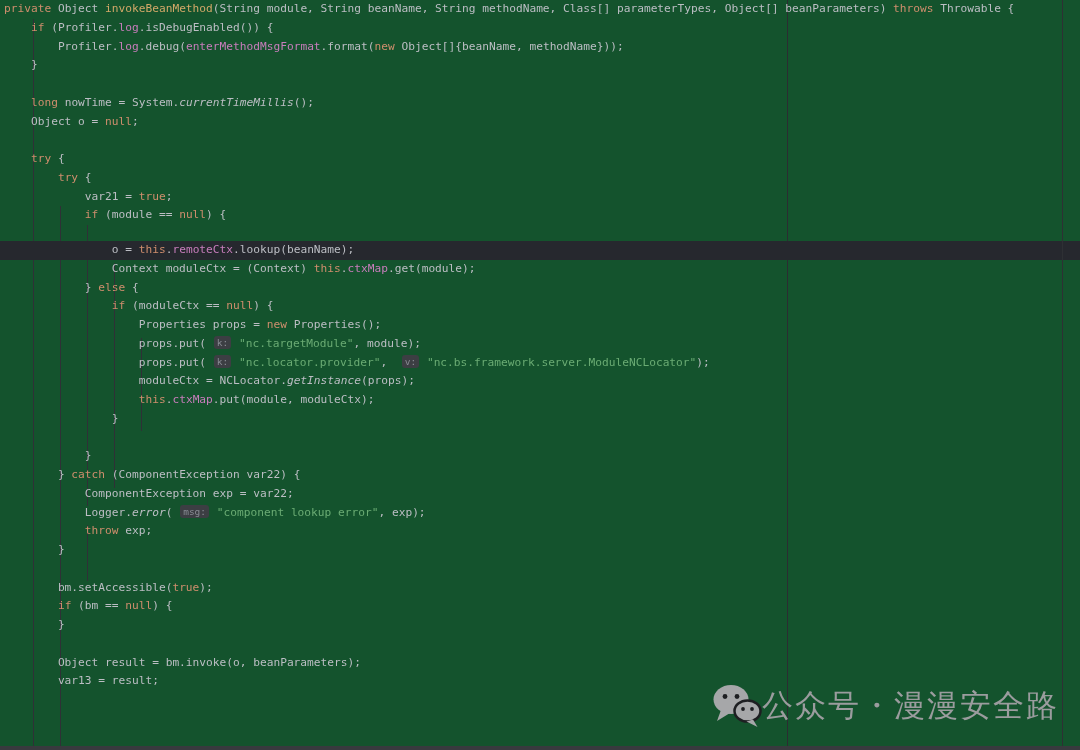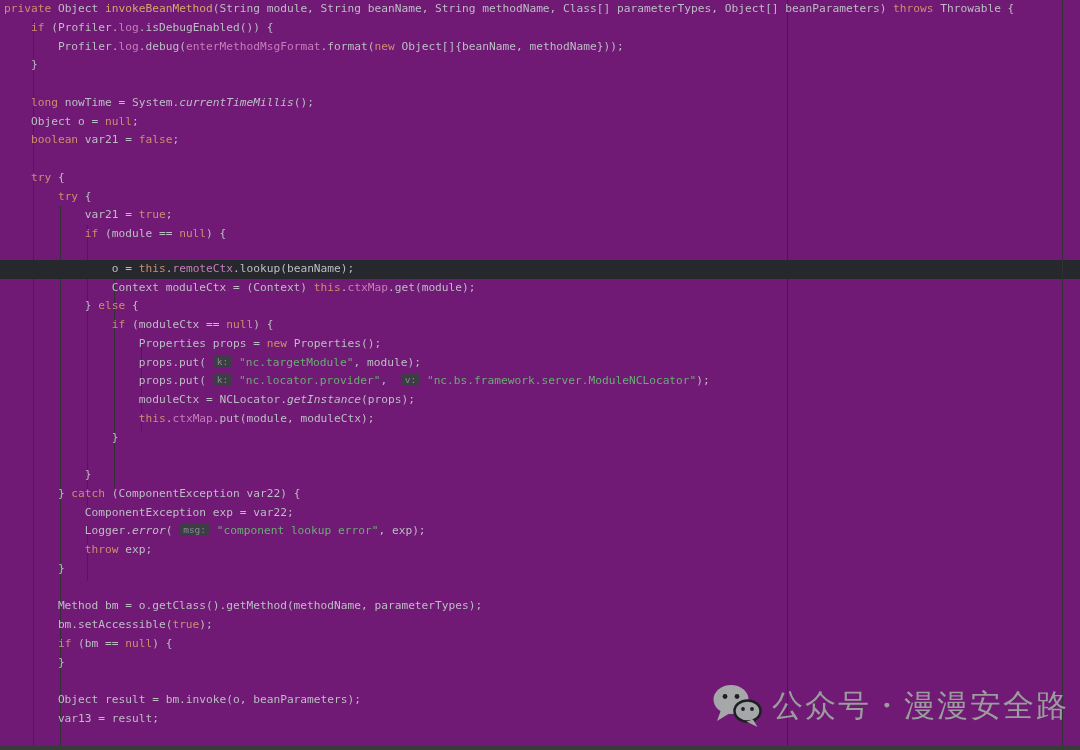--- a/index.html
+++ b/index.html
@@ -5,21 +5,21 @@
   * { margin: 0; padding: 0; box-sizing: border-box; }
   html, body {
     width: 1080px; height: 750px;
     overflow: hidden;
     background: #1E1F22;
     font-family: "DejaVu Sans Mono", "Liberation Mono", monospace;
   }
   .editor {
     position: relative;
     width: 1080px; height: 750px;
-    background: #701a75;
+    background: #14532d;
   }
   .code-layer {
     position: absolute;
     top: 0; left: 0; right: 0; bottom: 0;
     padding-left: 4px;
     z-index: 2;
   }
   .code-line {
     height: 18.75px;
     line-height: 18.75px;
@@ -85,21 +85,20 @@
     height: 4px;
     background: #383A3E;
     z-index: 4;
   }
   
   .watermark {
     position: absolute;
     left: 712px; top: 684px;
     display: flex;
     align-items: center;
-    gap: 10px;
     z-index: 5;
   }
   .watermark-text {
     font-family: "DejaVu Sans", "Liberation Sans", sans-serif;
     font-size: 31px;
     color: #9B9C9E;
     letter-spacing: 2px;
     white-space: nowrap;
   }
 </style>
@@ -118,21 +117,20 @@
   <div class="margin-guide"></div>
 
   <div class="code-layer" id="code-layer">
       <div class="code-line"><span class="s-kw">private</span><span class="s-pl"> Object </span><span class="s-md">invokeBeanMethod</span><span class="s-pl">(String module, String beanName, String methodName, Class[] parameterTypes, Object[] beanParameters) </span><span class="s-kw">throws</span><span class="s-pl"> Throwable {</span></div>
       <div class="code-line"><span class="s-pl">    </span><span class="s-kw">if</span><span class="s-pl"> (Profiler.</span><span class="s-fi">log</span><span class="s-pl">.isDebugEnabled()) {</span></div>
       <div class="code-line"><span class="s-pl">        Profiler.</span><span class="s-fi">log</span><span class="s-pl">.debug(</span><span class="s-fi">enterMethodMsgFormat</span><span class="s-pl">.format(</span><span class="s-kw">new</span><span class="s-pl"> Object[]{beanName, methodName}));</span></div>
       <div class="code-line"><span class="s-pl">    }</span></div>
       <div class="code-line"></div>
       <div class="code-line"><span class="s-pl">    </span><span class="s-kw">long</span><span class="s-pl"> nowTime = System.</span><span class="s-sm">currentTimeMillis</span><span class="s-pl">();</span></div>
       <div class="code-line"><span class="s-pl">    Object o = </span><span class="s-kw">null</span><span class="s-pl">;</span></div>
-      <div class="code-line"><span class="s-pl">    </span><span class="s-kw">boolean</span><span class="s-pl"> var21 = </span><span class="s-kw">false</span><span class="s-pl">;</span></div>
       <div class="code-line"></div>
       <div class="code-line"><span class="s-pl">    </span><span class="s-kw">try</span><span class="s-pl"> {</span></div>
       <div class="code-line"><span class="s-pl">        </span><span class="s-kw">try</span><span class="s-pl"> {</span></div>
       <div class="code-line"><span class="s-pl">            var21 = </span><span class="s-kw">true</span><span class="s-pl">;</span></div>
       <div class="code-line"><span class="s-pl">            </span><span class="s-kw">if</span><span class="s-pl"> (module == </span><span class="s-kw">null</span><span class="s-pl">) {</span></div>
       <div class="code-line hl"><span class="s-pl">                o = </span><span class="s-kw">this</span><span class="s-pl">.</span><span class="s-fd">remoteCtx</span><span class="s-pl">.lookup(beanName);</span></div>
       <div class="code-line"><span class="s-pl">                Context moduleCtx = (Context) </span><span class="s-kw">this</span><span class="s-pl">.</span><span class="s-fd">ctxMap</span><span class="s-pl">.get(module);</span></div>
       <div class="code-line"><span class="s-pl">            } </span><span class="s-kw">else</span><span class="s-pl"> {</span></div>
       <div class="code-line"><span class="s-pl">                </span><span class="s-kw">if</span><span class="s-pl"> (moduleCtx == </span><span class="s-kw">null</span><span class="s-pl">) {</span></div>
       <div class="code-line"><span class="s-pl">                    Properties props = </span><span class="s-kw">new</span><span class="s-pl"> Properties();</span></div>
@@ -142,21 +140,20 @@
       <div class="code-line"><span class="s-pl">                    </span><span class="s-kw">this</span><span class="s-pl">.</span><span class="s-fd">ctxMap</span><span class="s-pl">.put(module, moduleCtx);</span></div>
       <div class="code-line"><span class="s-pl">                }</span></div>
       <div class="code-line"></div>
       <div class="code-line"><span class="s-pl">            }</span></div>
       <div class="code-line"><span class="s-pl">        } </span><span class="s-kw">catch</span><span class="s-pl"> (ComponentException var22) {</span></div>
       <div class="code-line"><span class="s-pl">            ComponentException exp = var22;</span></div>
       <div class="code-line"><span class="s-pl">            Logger.</span><span class="s-sm">error</span><span class="s-pl">( </span><span class="s-hint">msg:</span><span class="s-pl"> </span><span class="s-st">"component lookup error"</span><span class="s-pl">, exp);</span></div>
       <div class="code-line"><span class="s-pl">            </span><span class="s-kw">throw</span><span class="s-pl"> exp;</span></div>
       <div class="code-line"><span class="s-pl">        }</span></div>
       <div class="code-line"></div>
-      <div class="code-line"><span class="s-pl">        Method bm = o.getClass().getMethod(methodName, parameterTypes);</span></div>
       <div class="code-line"><span class="s-pl">        bm.setAccessible(</span><span class="s-kw">true</span><span class="s-pl">);</span></div>
       <div class="code-line"><span class="s-pl">        </span><span class="s-kw">if</span><span class="s-pl"> (bm == </span><span class="s-kw">null</span><span class="s-pl">) {</span></div>
       <div class="code-line"><span class="s-pl">        }</span></div>
       <div class="code-line"></div>
       <div class="code-line"><span class="s-pl">        Object result = bm.invoke(o, beanParameters);</span></div>
       <div class="code-line"><span class="s-pl">        var13 = result;</span></div>
     </div>
 
   <div class="right-edge-line"></div>
 

